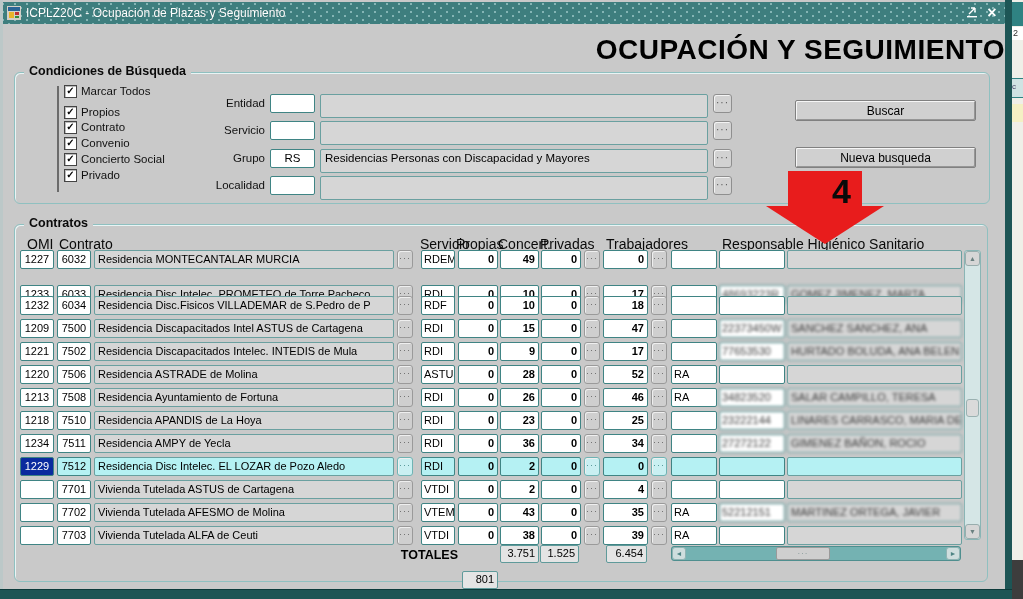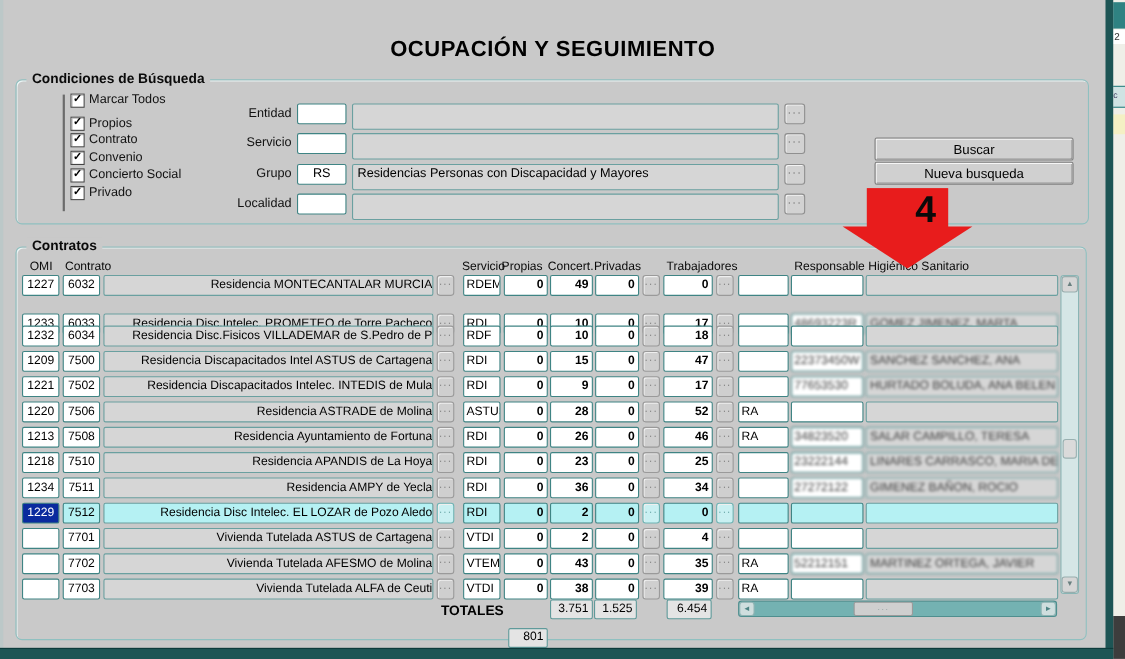--- a/index.html
+++ b/index.html
@@ -12,44 +12,44 @@
   .win-bottom{position:absolute;left:0;top:589px;width:1012px;height:10px;background:#1d5555;border-top:1px solid #0d3b3b;}
   .titlebar{position:absolute;left:3px;top:2px;width:1002px;height:22px;background-color:#3e7e7e;
     background-image:radial-gradient(circle,#84b5b5 1px,transparent 1.4px),radial-gradient(circle,#84b5b5 1px,transparent 1.4px);
     background-size:12px 8px;background-position:0 2px,6px 6px;display:flex;align-items:center;}
   .titlebar .appicon{margin:0 5px 0 4px;display:inline-flex;}
   .titlebar .title{color:#fff;font-size:12px;white-space:nowrap;text-shadow:0 0 1px rgba(0,0,0,.3);}
   .tb-btn{position:absolute;top:3px;width:18px;height:16px;color:#fff;text-align:center;line-height:15px;cursor:default;}
   .tb-restore{right:24px;}
   .tb-close{right:4px;font-size:16px;font-weight:bold;}
 
-  .heading{position:absolute;left:0;top:34px;width:1005px;text-align:center;font-size:20px;font-weight:bold;color:#000;letter-spacing:.5px;}
+  .heading{position:absolute;left:0;top:34px;width:1005px;text-align:right;font-size:28px;font-weight:bold;color:#000;letter-spacing:.5px;}
 
   
   .gbox{position:absolute;border:1px solid #8fc0c0;border-radius:6px;box-shadow:inset 1px 1px 0 #e9f4f4;}
   .legend{position:absolute;top:-9px;left:9px;background:#c9c9c9;padding:0 5px;font-weight:bold;font-size:12.5px;color:#0a0a0a;white-space:nowrap;}
 
   
   .vline{position:absolute;left:57px;top:86px;width:2px;height:106px;background:#6b6b6b;}
   .chk{position:absolute;left:64px;height:14px;display:flex;align-items:center;font-size:11.5px;color:#111;white-space:nowrap;}
   .chk .box{width:11px;height:11px;background:#fff;border:1px solid #444;box-shadow:inset 1px 1px 0 #bbb;display:inline-flex;align-items:center;justify-content:center;margin-right:4px;}
   .chk .tick{font-size:10px;font-weight:bold;line-height:1;margin-top:-1px;color:#000;}
   .flabel{position:absolute;width:60px;text-align:right;font-size:11.5px;color:#111;}
   .codebox{position:absolute;left:270px;width:45px;height:19px;box-sizing:border-box;background:#fff;border:1px solid #3f8484;border-radius:2px;font-size:11.5px;text-align:center;line-height:17px;}
   .descbox{position:absolute;left:320px;width:388px;height:24px;box-sizing:border-box;background:#d6d6d6;border:1px solid #6aa0a0;border-radius:2px;font-size:11.5px;line-height:17px;padding-left:4px;overflow:hidden;white-space:nowrap;}
   .lov{position:absolute;left:713px;width:19px;height:19px;box-sizing:border-box;background:#d2d2d2;border:1px solid #8f8f8f;border-radius:3px;color:#555;font-size:10px;line-height:15px;text-align:center;letter-spacing:1px;box-shadow:inset 1px 1px 0 #f3f3f3;}
   .pbtn{position:absolute;left:795px;width:181px;height:21px;box-sizing:border-box;background:#d0d0d0;border:1px solid #808080;border-radius:2px;box-shadow:inset 1px 1px 0 #f6f6f6,inset -1px -1px 0 #969696;font-size:12px;text-align:center;line-height:20px;color:#000;}
 
   
-  .thdr{position:absolute;top:236px;font-size:11px;color:#0a0a0a;white-space:nowrap;}
+  .thdr{position:absolute;top:236px;font-size:14px;color:#0a0a0a;white-space:nowrap;}
   .trow{position:absolute;left:0;height:19px;width:1005px;}
   .cell{position:absolute;height:19px;box-sizing:border-box;border:1px solid #3f8484;border-radius:2px;font-size:11px;line-height:16px;background:#fff;overflow:hidden;white-space:nowrap;color:#000;}
   .c-omi{left:20px;width:34px;text-align:center;}
   .c-con{left:57px;width:34px;text-align:center;}
-  .c-desc{left:94px;width:300px;background:#d6d6d6;border-color:#6aa0a0;padding-left:3px;text-align:right;}
+  .c-desc{left:94px;width:300px;background:#d6d6d6;border-color:#6aa0a0;padding-left:3px;}
   .c-srv{left:421px;width:34px;padding-left:2px;}
   .c-pro{left:458px;width:40px;text-align:right;padding-right:3px;font-weight:bold;}
   .c-cct{left:500px;width:39px;text-align:right;padding-right:3px;font-weight:bold;}
   .c-prv{left:541px;width:40px;text-align:right;padding-right:3px;font-weight:bold;}
   .c-trb{left:603px;width:45px;text-align:right;padding-right:3px;font-weight:bold;}
   .c-ra{left:671px;width:46px;padding-left:2px;}
   .c-rid{left:719px;width:66px;padding-left:2px;}
   .c-rnm{left:787px;width:175px;background:#d6d6d6;border-color:#6aa0a0;padding-left:3px;}
   .lov-sm{box-sizing:border-box;position:absolute;height:19px;background:#cfcfcf;border:1px solid #9a9a9a;border-radius:3px;color:#666;text-align:center;font-size:9px;line-height:15px;letter-spacing:1px;box-shadow:inset 1px 1px 0 #efefef;}
   .c-lov1{left:397px;width:16px;}
@@ -96,20 +96,39 @@
   <div class="sliver">
     <div class="sl-title"></div>
     <div class="sl-t2">2</div>
     <div class="sl-band">c</div>
     <div class="sl-yellow"></div>
     <div class="sl-dark"></div>
   </div>
 
   <div class="win">
 
+    <div class="titlebar">
+      <span class="appicon">
+        <svg width="14" height="14">
+            <rect width="14" height="14" fill="#d4d0c8"></rect>
+            <rect x="1" y="1" width="12" height="4" fill="#2a6496"></rect>
+            <rect x="2" y="6" width="5" height="6" fill="#e8b32a"></rect>
+            <rect x="8" y="6" width="4" height="3" fill="#c03030"></rect>
+            <rect x="8" y="10" width="4" height="2" fill="#3a8a3a"></rect>
+          </svg>
+      </span>
+      <span class="title">ICPLZ20C - Ocupación de Plazas y Seguimiento</span>
+      <span class="tb-btn tb-restore">
+        <svg width="12" height="12">
+            <path d="M3 8 L9 2 M9 2 h-4 M9 2 v4" stroke="#fff" stroke-width="1.4" fill="none"></path>
+            <rect x="1" y="10" width="10" height="1.4" fill="#fff"></rect>
+          </svg>
+      </span>
+      <span class="tb-btn tb-close">×</span>
+    </div>
 
     <div class="heading">OCUPACIÓN Y SEGUIMIENTO</div>
 
     <div class="gbox" style="left:14px;top:72px;width:974px;height:130px;">
       <span class="legend">Condiciones de Búsqueda</span>
     </div>
     <div class="vline"></div>
 
     <div class="chk" style="top:84px;">
         <span class="box">
@@ -161,21 +180,21 @@
     <span class="flabel" style="left:205px;top:152px;">Grupo</span>
     <div class="codebox" style="top:149px;">RS</div>
     <div class="descbox" style="top:149px;">Residencias Personas con Discapacidad y Mayores</div>
     <div class="lov" style="top:149px;">···</div>
 
     <span class="flabel" style="left:205px;top:179px;">Localidad</span>
     <div class="codebox" style="top:176px;"></div>
     <div class="descbox" style="top:176px;"></div>
     <div class="lov" style="top:176px;">···</div>
 
-    <div class="pbtn" style="top:125px;">Buscar</div>
+    <div class="pbtn" style="top:100px;">Buscar</div>
     <div class="pbtn" style="top:147px;">Nueva busqueda</div>
 
     <div class="gbox" style="left:14px;top:224px;width:972px;height:356px;">
       <span class="legend">Contratos</span>
     </div>
 
     <span class="thdr" style="left:27px;">OMI</span>
     <span class="thdr" style="left:59px;">Contrato</span>
     <span class="thdr" style="left:420px;">Servicio</span>
     <span class="thdr" style="left:456px;">Propias</span>

